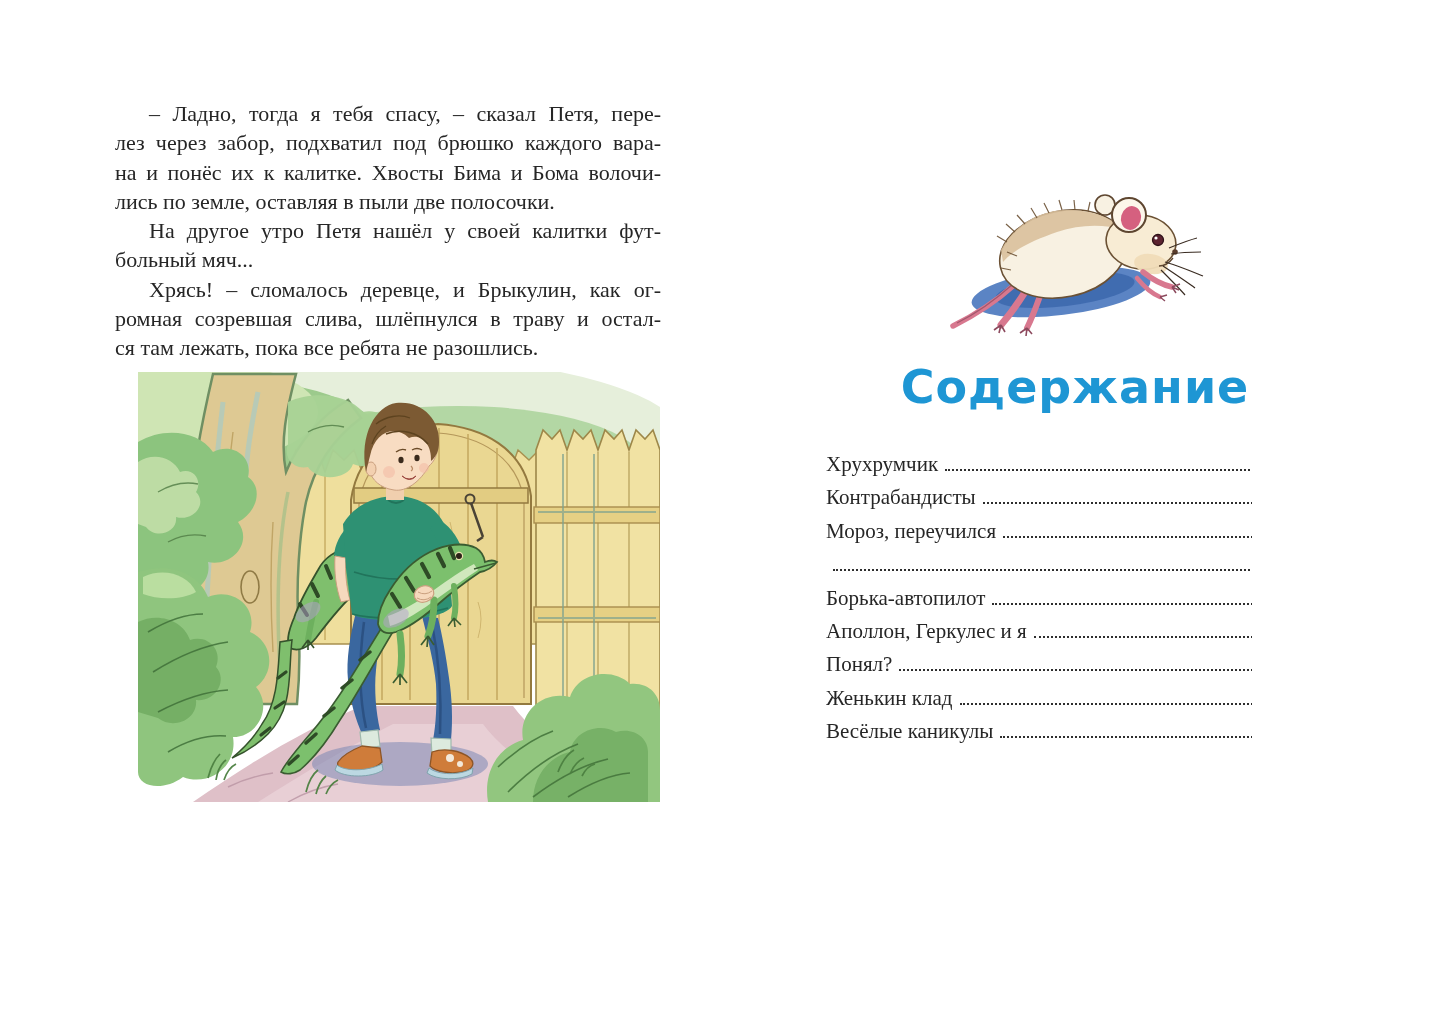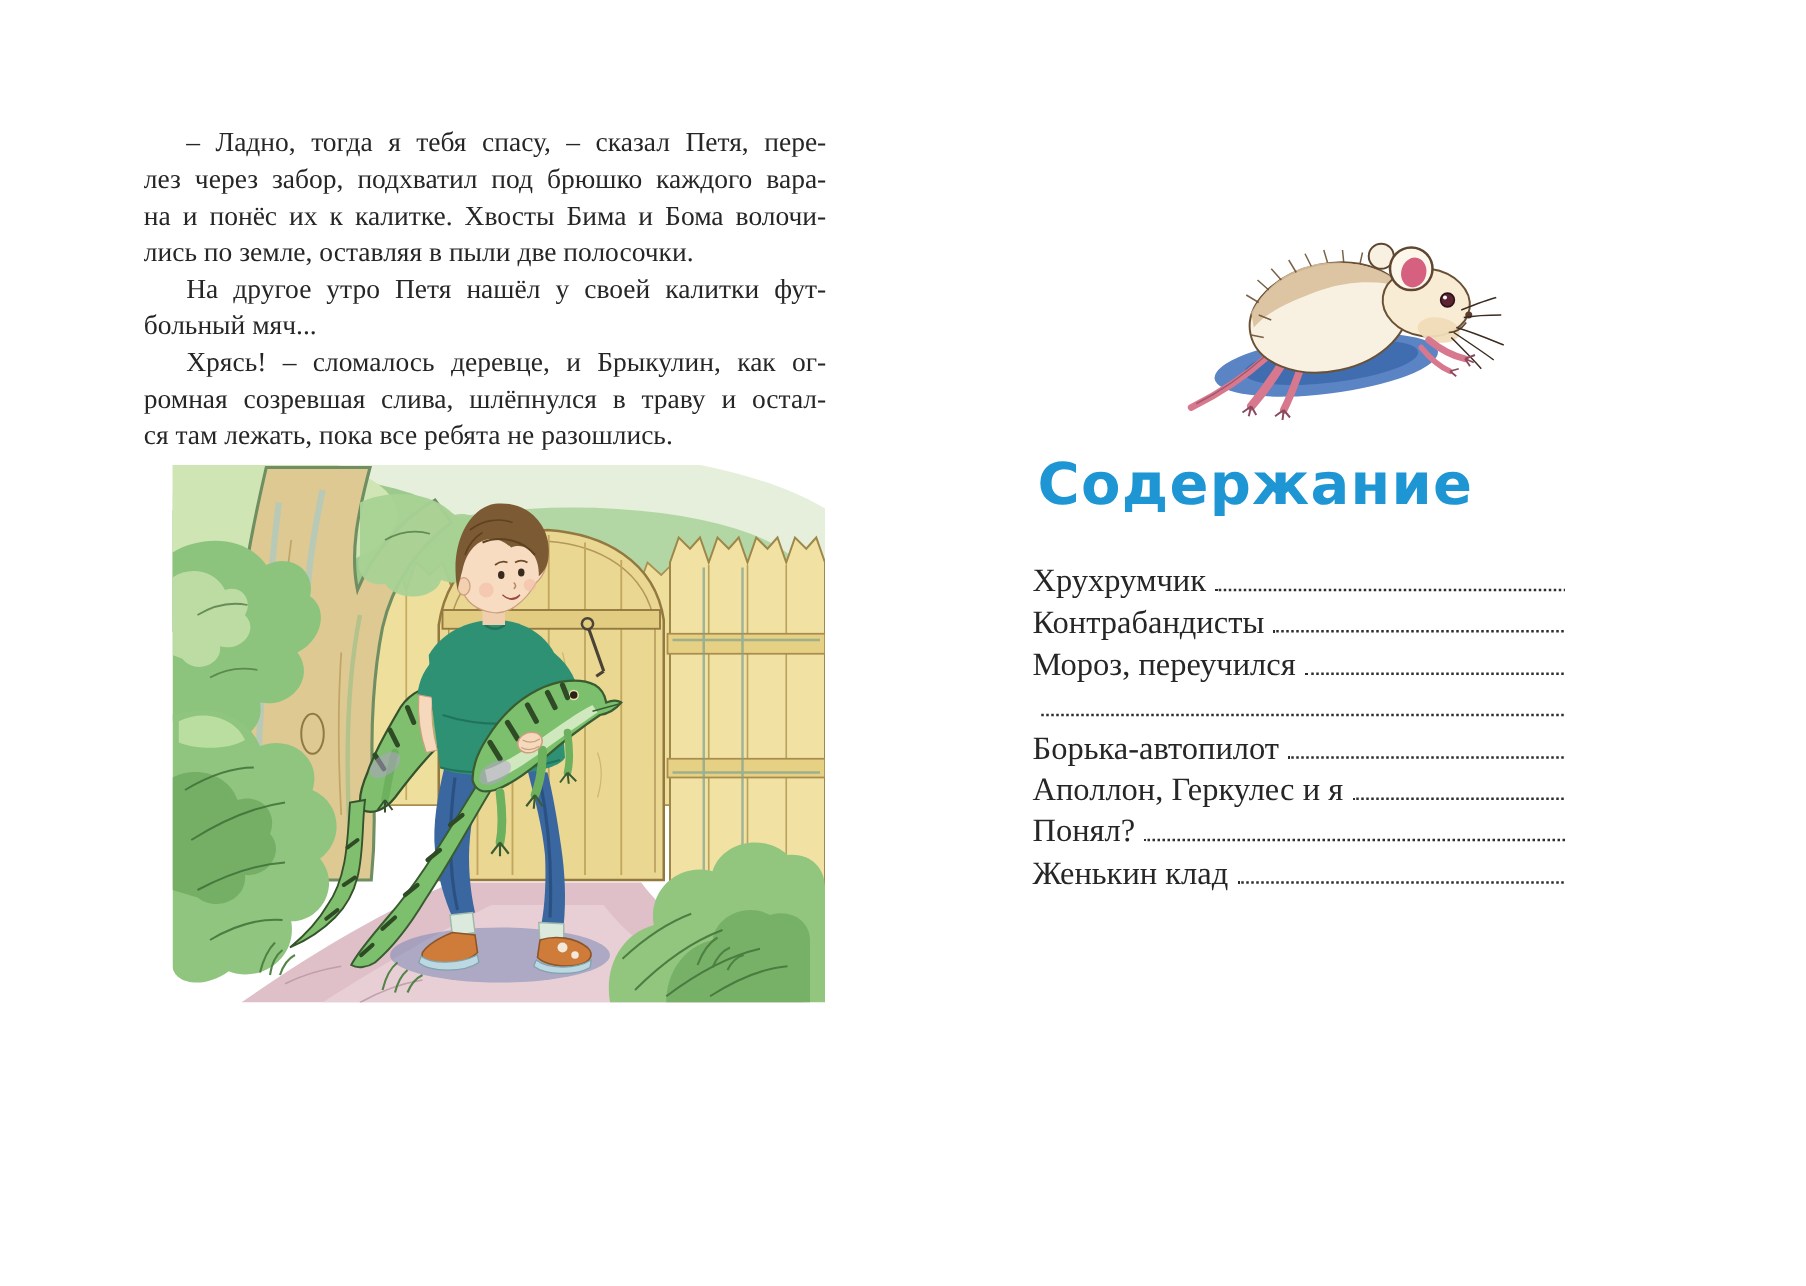--- a/index.html
+++ b/index.html
@@ -19,30 +19,30 @@
   }
   .line{text-align:justify;text-align-last:justify;}
   .line.first{text-indent:34px;}
   .line.last{text-align-last:left;}
   
   .illus-boy{position:absolute;left:138px;top:372px;width:522px;height:430px;}
   .illus-mouse{position:absolute;left:945px;top:178px;width:290px;height:160px;}
   
   .toc-title{
     position:absolute;left:830px;top:360px;width:490px;
-    text-align:left;
+    text-align:center;
     font-family:"DejaVu Sans", sans-serif;
     font-weight:bold;
     font-size:46px;
     letter-spacing:1px;
     color:var(--accent,#1e96d4);
   }
   .toc{
     position:absolute;left:826px;top:448px;width:494px;
-    font-size:26px;
+    font-size:21px;
   }
   .toc-row{
     display:flex;align-items:baseline;
     height:33.4px;line-height:33.4px;
     white-space:nowrap;
   }
   .toc-name{flex:0 0 auto;}
   .toc-dots{
     flex:1 1 auto;height:0;
     border-bottom:2.5px dotted #2e2e2e;
@@ -344,15 +344,20 @@
     <div class="toc-row">
       <span class="toc-name">Понял?</span>
       <span class="toc-dots"></span>
       <span class="toc-page">71</span>
     </div>
     <div class="toc-row">
       <span class="toc-name">Женькин клад</span>
       <span class="toc-dots"></span>
       <span class="toc-page">77</span>
     </div>
+    <div class="toc-row">
+      <span class="toc-name">Весёлые каникулы</span>
+      <span class="toc-dots"></span>
+      <span class="toc-page">84</span>
+    </div>
   </div>
 
 </div>
 
 </body></html>

